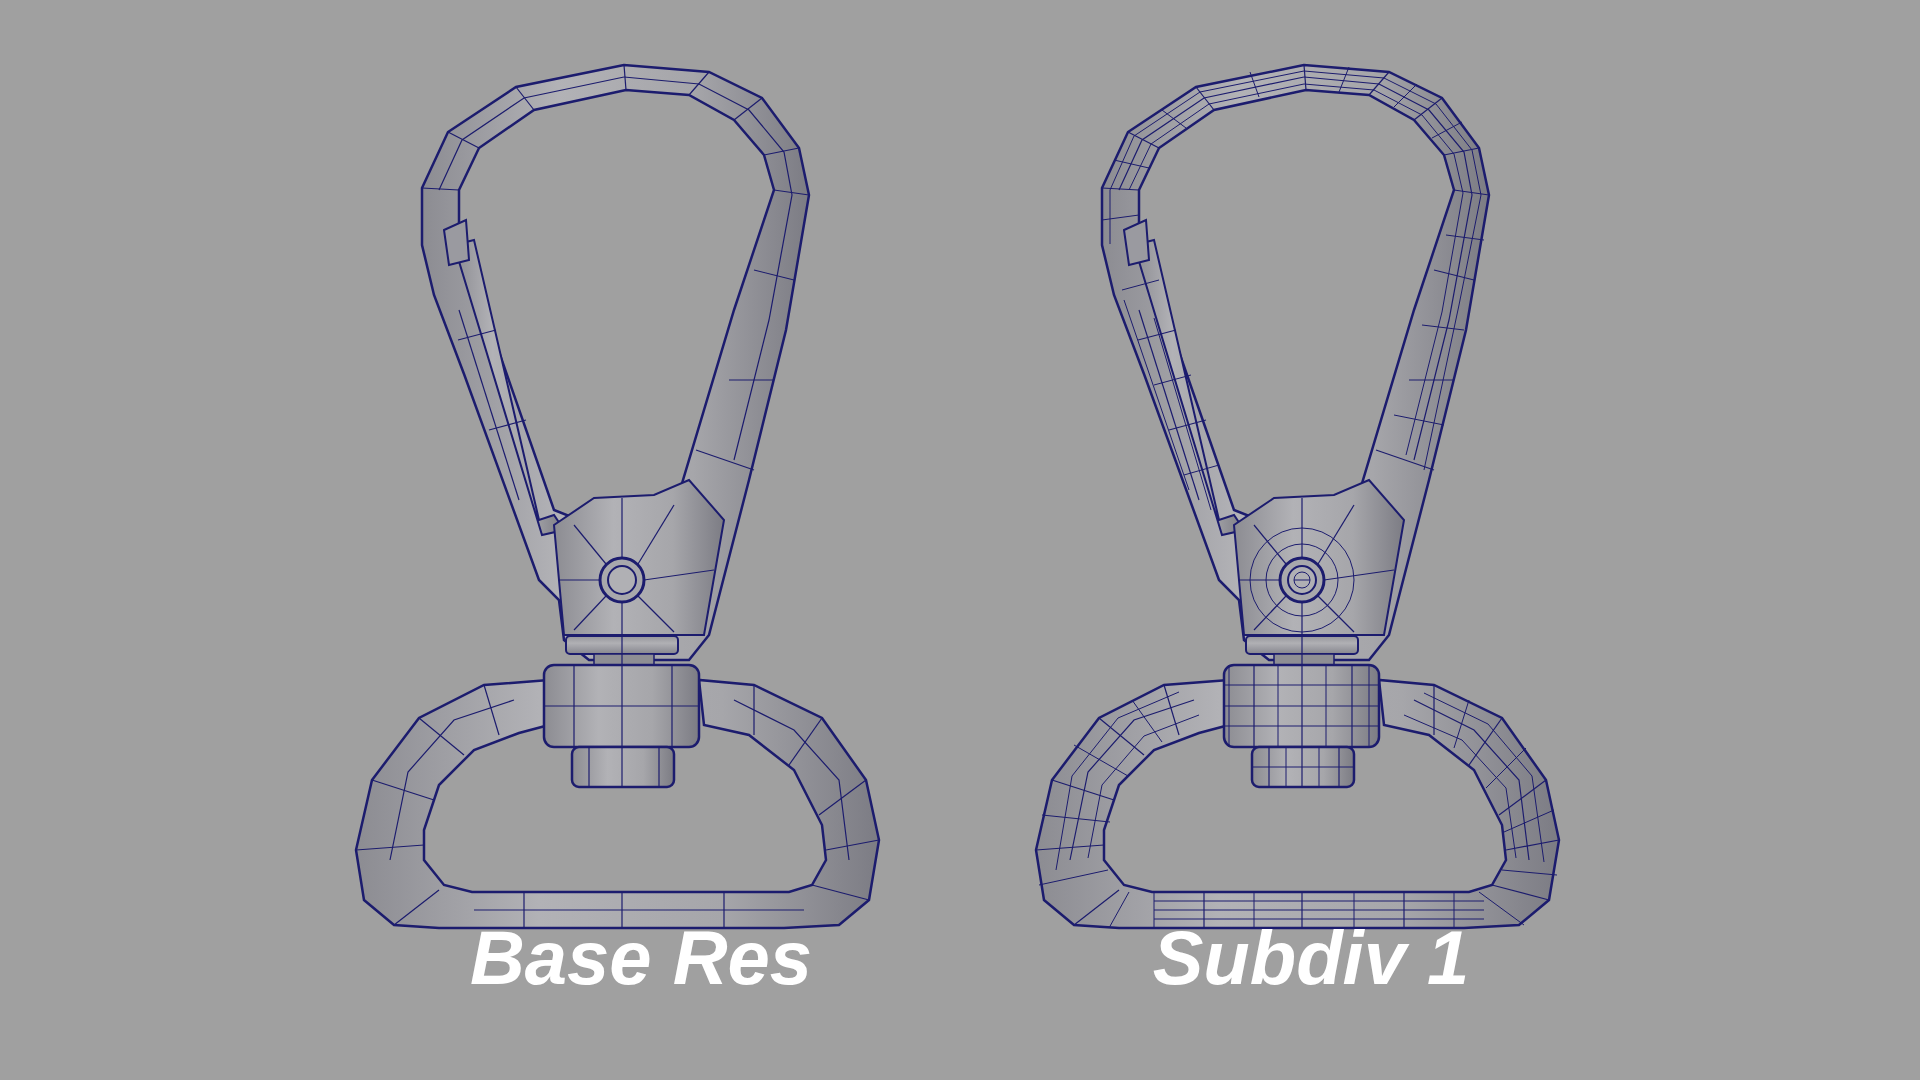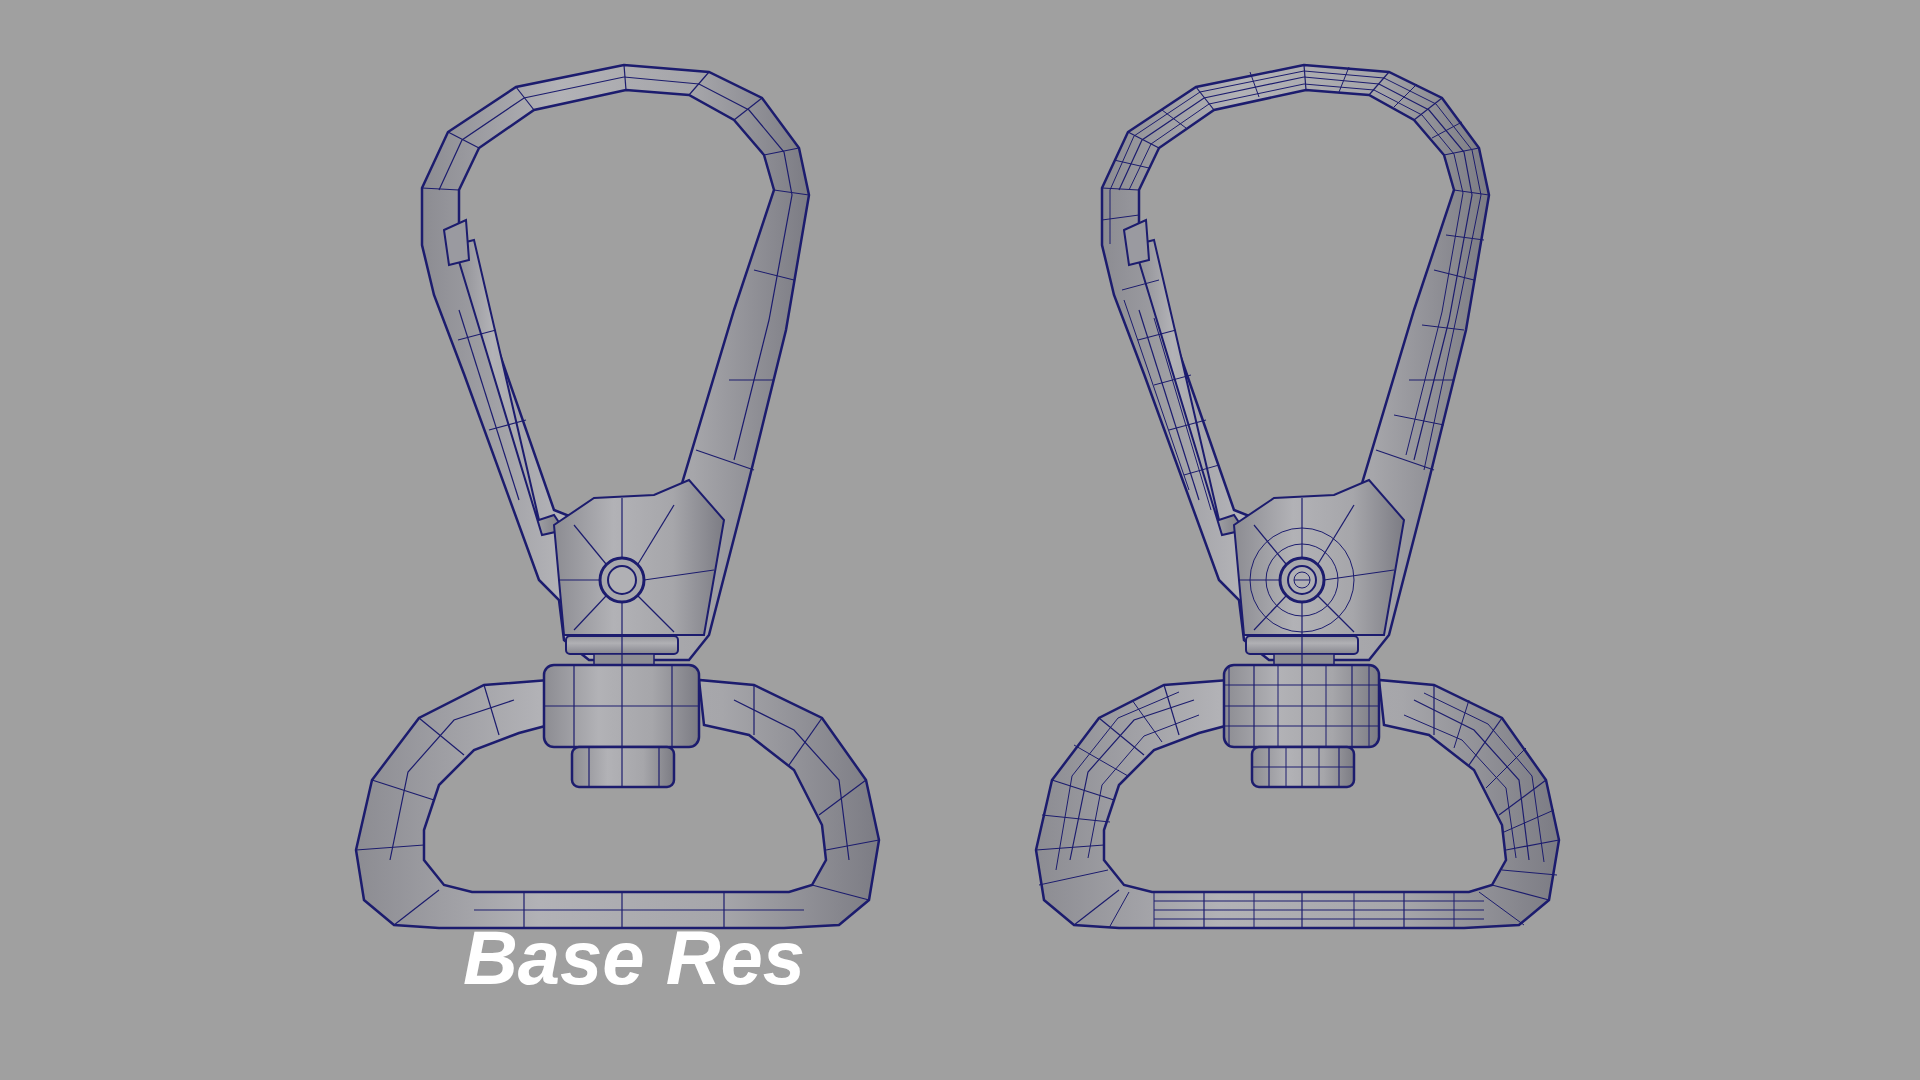--- a/index.html
+++ b/index.html
@@ -12,20 +12,21 @@
     .stage { position: absolute; inset: 0; }
     svg.models { position: absolute; left: 0; top: 0; width: 1920px; height: 1080px; }
     .label {
       position: absolute; top: 918px;
       color: #ffffff;
       font-family: "Liberation Sans", sans-serif;
       font-weight: bold; font-style: italic;
       font-size: 76px; line-height: 80px;
       white-space: nowrap;
       transform: translateX(-50%);
+      margin-left: 7px;
     }
     .label-left { left: 634px; }
     .label-right { left: 1304px; }
   </style>
 </head>
 <body>
 
 <div class="stage">
   <svg class="models" viewBox="0 0 1920 1080">
     <defs>
@@ -181,13 +182,14 @@
       <use href="#wires-low"></use>
     </g>
 
     <g transform="translate(1314,540)">
       <use href="#hook-body"></use>
       <use href="#wires-high"></use>
     </g>
   </svg>
 
   <div class="label label-left">Base Res</div>
+  <div class="label label-right">Subdiv 1</div>
 </div>
 
 </body></html>

